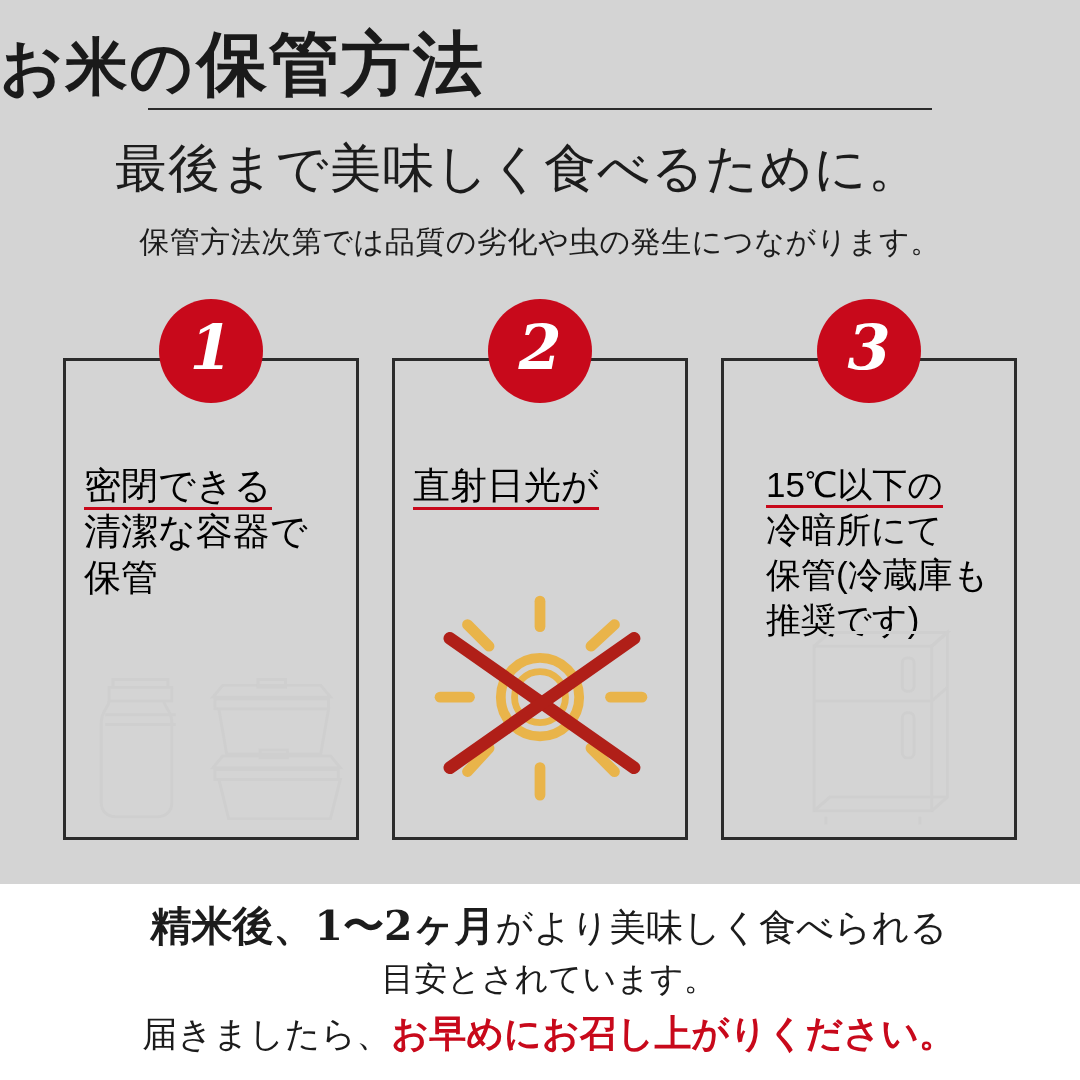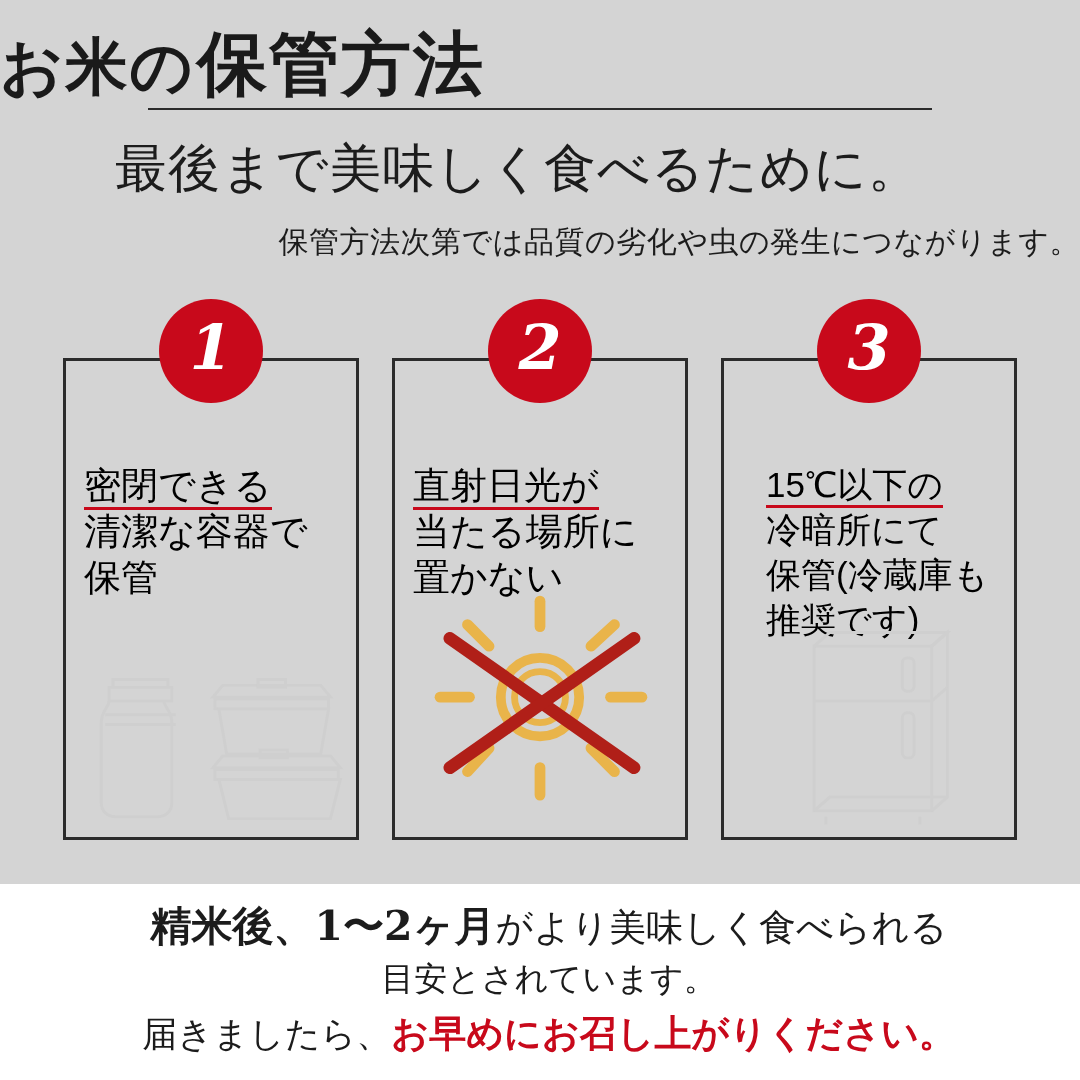--- a/index.html
+++ b/index.html
@@ -72,21 +72,21 @@
     font-size: 52px;
     color: #1c1c1c;
     letter-spacing: 1px;
     white-space: nowrap;
   }
   .lead {
     position: absolute;
     left: 0;
     top: 222px;
     width: 1080px;
-    text-align: right;
+    text-align: center;
     font-family: "Liberation Sans", sans-serif;
     font-size: 30px;
     color: #1c1c1c;
     letter-spacing: 0.5px;
     white-space: nowrap;
   }
 
   
   .cards {
     position: absolute;
@@ -241,22 +241,21 @@
 
     <div class="card card-2">
       <svg class="badge-arc" viewBox="0 0 120 60">
         <path id="arc2" d="M 12,52 A 48,48 0 0 1 108,52" fill="none"></path>
         <text><textPath href="#arc2" startOffset="50%" text-anchor="middle">POINT</textPath></text>
       </svg>
       <div class="badge">
         <div class="num">2</div>
       </div>
       <div class="card-text">
-        <span class="ul">直射日光が</span><br><span>当たる場所に
-置かない</span>
+        <span class="ul">直射日光が</span><br>
       </div>
       <svg class="art" viewBox="0 0 296 250">
         <g stroke="#e9b44a" stroke-width="11" stroke-linecap="round" fill="none">
           <circle cx="148" cy="118" r="40" stroke-width="10"></circle>
           <circle cx="148" cy="118" r="26" stroke-width="7"></circle>
           <line x1="148" y1="46" x2="148" y2="20"></line>
           <line x1="148" y1="190" x2="148" y2="218"></line>
           <line x1="76" y1="118" x2="46" y2="118"></line>
           <line x1="220" y1="118" x2="252" y2="118"></line>
           <line x1="96" y1="66" x2="74" y2="44"></line>

